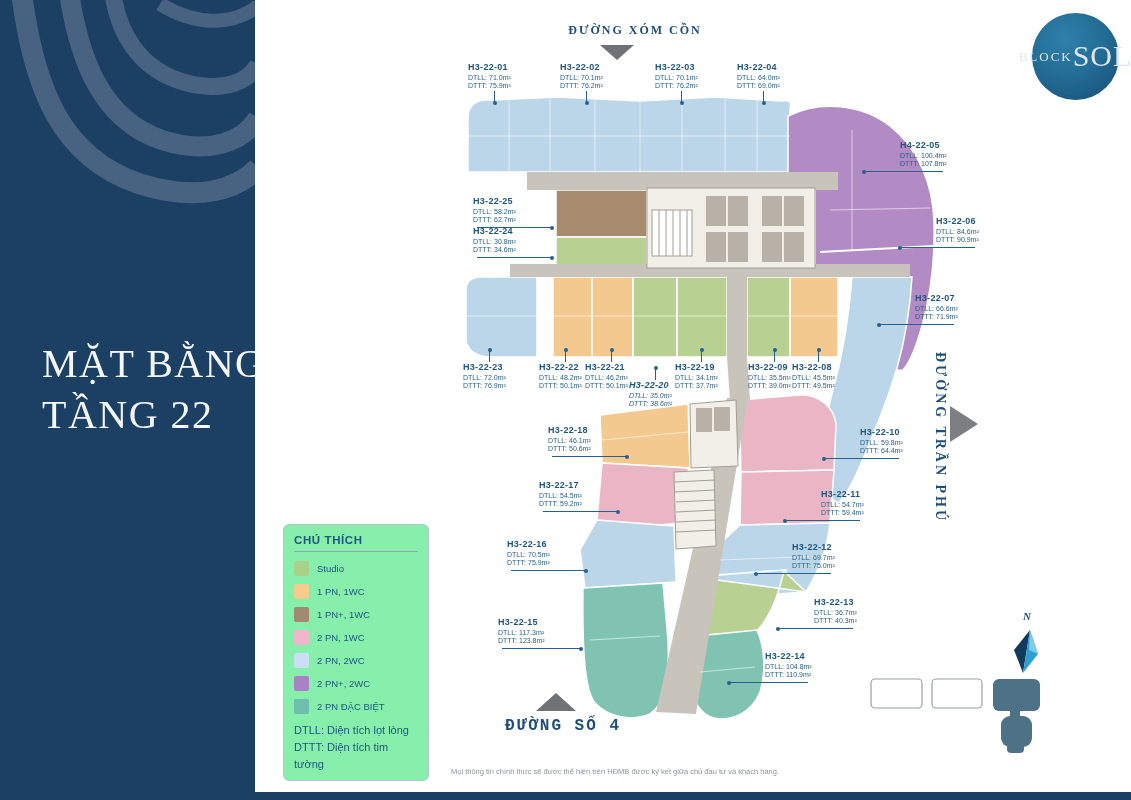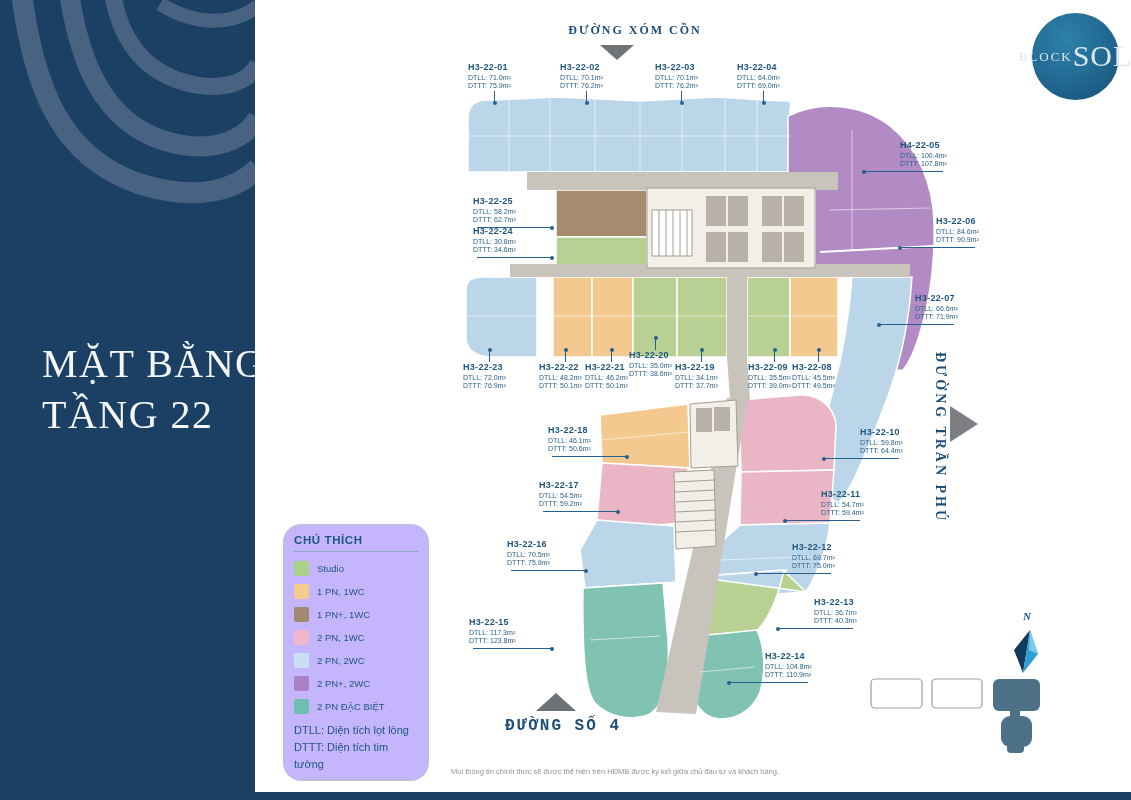--- a/index.html
+++ b/index.html
@@ -29,21 +29,21 @@
   
   .street{color:#1d4e79;font-family:"Liberation Serif",serif;font-weight:bold;position:absolute;}
   .street-top{left:540px;top:23px;width:190px;text-align:center;font-size:12px;letter-spacing:2px;}
   .street-right{left:932px;top:352px;height:180px;writing-mode:vertical-lr;text-orientation:mixed;font-size:14px;letter-spacing:3px;}
   .street-bottom{left:498px;top:717px;width:130px;text-align:center;font-size:16px;letter-spacing:2px;font-family:Liberation Mono, monospace;}
   .arrow{position:absolute;width:0;height:0;}
   .arrow-down{left:600px;top:45px;border-left:17px solid transparent;border-right:17px solid transparent;border-top:15px solid #6f7276;}
   .arrow-up{left:536px;top:693px;border-left:20px solid transparent;border-right:20px solid transparent;border-bottom:18px solid #6f7276;}
   .arrow-right{left:950px;top:406px;border-top:18px solid transparent;border-bottom:18px solid transparent;border-left:28px solid #7c7e82;}
   
-  .legend{position:absolute;left:283px;top:524px;width:124px;background:#c4b5fd;border:1px solid #b7c5d1;border-radius:18px;padding:9px 10px 7px;z-index:5;}
+  .legend{position:absolute;left:283px;top:524px;width:124px;background:#86efac;border:1px solid #b7c5d1;border-radius:6px;padding:9px 10px 7px;z-index:5;}
   .legend-title{font-size:11.5px;font-weight:bold;color:#1f567f;letter-spacing:.6px;padding-bottom:5px;border-bottom:1px solid #8fa6b8;margin-bottom:9px;}
   .legend-item{display:flex;align-items:center;gap:8px;margin-bottom:8px;}
   .legend-item .swatch{width:15px;height:15px;border-radius:2px;flex:0 0 auto;}
   .legend-item .lab{font-size:9.5px;color:#1f567f;}
   .legend-notes{margin-top:6px;font-size:11px;color:#1f567f;line-height:1.55;}
   
   #unit-labels{position:absolute;left:0;top:0;width:1039px;height:800px;z-index:4;pointer-events:none;}
   .unit-label{position:absolute;width:max-content;line-height:1.28;}
   .unit-label .u-id{font-size:9px;font-weight:bold;color:#1f567f;letter-spacing:.3px;}
   .unit-label .u-l{font-size:7px;color:#2a6189;}
@@ -355,21 +355,21 @@
       </div>
     </div>
     <div class="unit-label" style="left: 750px; top: 651px; margin-left: 15px;">
       <div class="u-id">H3-22-14</div>
       <div class="u-l">DTLL: 104.8m²</div>
       <div class="u-l">DTTT: 110.9m²</div>
       <div class="leader leader-left">
         <i class="dot"></i>
       </div>
     </div>
-    <div class="unit-label" style="left: 469px; top: 617px;">
+    <div class="unit-label" style="left: 498px; top: 617px;">
       <div class="u-id">H3-22-15</div>
       <div class="u-l">DTLL: 117.3m²</div>
       <div class="u-l">DTTT: 123.8m²</div>
       <div class="leader leader-right">
         <i class="dot"></i>
       </div>
     </div>
     <div class="unit-label" style="left: 507px; top: 539px;">
       <div class="u-id">H3-22-16</div>
       <div class="u-l">DTLL: 70.5m²</div>
@@ -395,21 +395,21 @@
       </div>
     </div>
     <div class="unit-label" style="left: 675px; top: 362px;">
       <div class="u-id">H3-22-19</div>
       <div class="u-l">DTLL: 34.1m²</div>
       <div class="u-l">DTTT: 37.7m²</div>
       <div class="leader leader-up">
         <i class="dot"></i>
       </div>
     </div>
-    <div class="unit-label" style="left: 629px; top: 350px;">
+    <div class="unit-label" style="left: 629px; top: 380px; font-style: italic;">
       <div class="u-id">H3-22-20</div>
       <div class="u-l">DTLL: 35.0m²</div>
       <div class="u-l">DTTT: 38.6m²</div>
       <div class="leader leader-up">
         <i class="dot"></i>
       </div>
     </div>
     <div class="unit-label" style="left: 585px; top: 362px;">
       <div class="u-id">H3-22-21</div>
       <div class="u-l">DTLL: 46.2m²</div>

